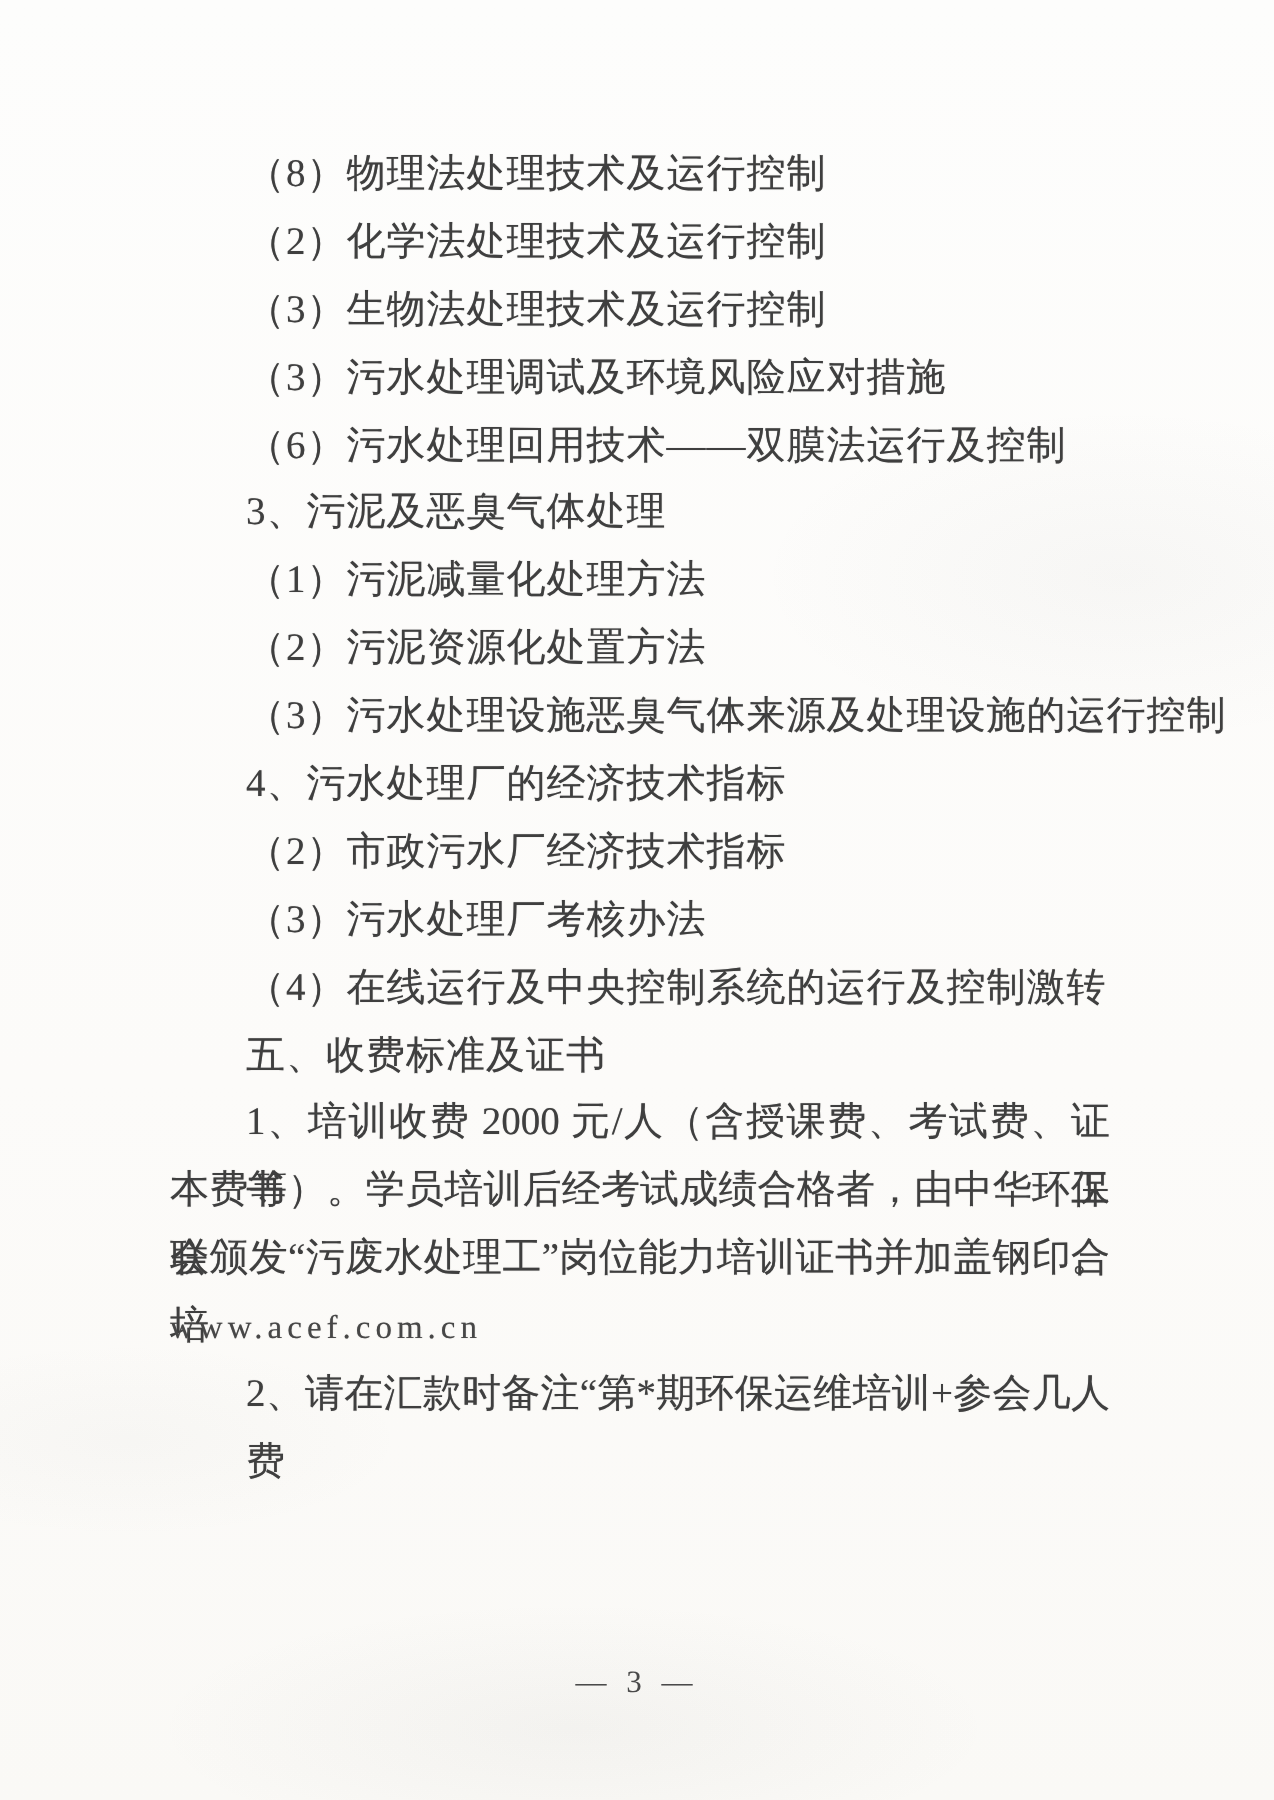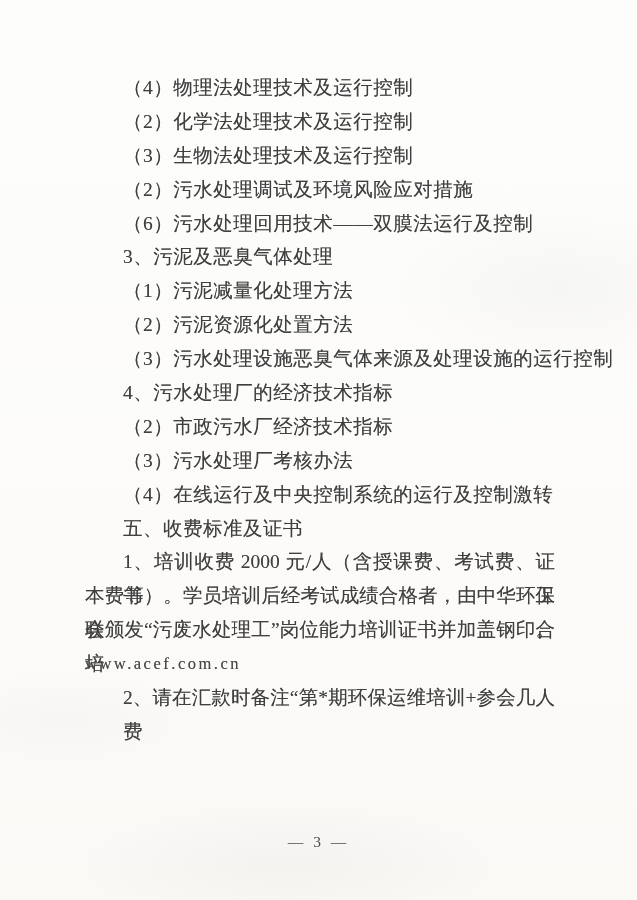--- a/index.html
+++ b/index.html
@@ -52,24 +52,24 @@
     font-size: 15.5px;
     letter-spacing: 3px;
     color: #4a4a4a;
   }
 </style>
 </head>
 <body>
 
 <div class="page">
   <div class="text-block">
-    <div class="line indent">（4）物理法处理技术及运行控制</div>
+    <div class="line indent">（8）物理法处理技术及运行控制</div>
     <div class="line indent">（2）化学法处理技术及运行控制</div>
     <div class="line indent">（3）生物法处理技术及运行控制</div>
-    <div class="line indent">（2）污水处理调试及环境风险应对措施</div>
+    <div class="line indent">（3）污水处理调试及环境风险应对措施</div>
     <div class="line indent">（6）污水处理回用技术——双膜法运行及控制</div>
     <div class="line indent">3、污泥及恶臭气体处理</div>
     <div class="line indent">（1）污泥减量化处理方法</div>
     <div class="line indent">（2）污泥资源化处置方法</div>
     <div class="line indent">（3）污水处理设施恶臭气体来源及处理设施的运行控制</div>
     <div class="line indent">4、污水处理厂的经济技术指标</div>
     <div class="line indent">（2）市政污水厂经济技术指标</div>
     <div class="line indent">（3）污水处理厂考核办法</div>
     <div class="line indent">（4）在线运行及中央控制系统的运行及控制激转</div>
     <div class="line indent">五、收费标准及证书</div>

